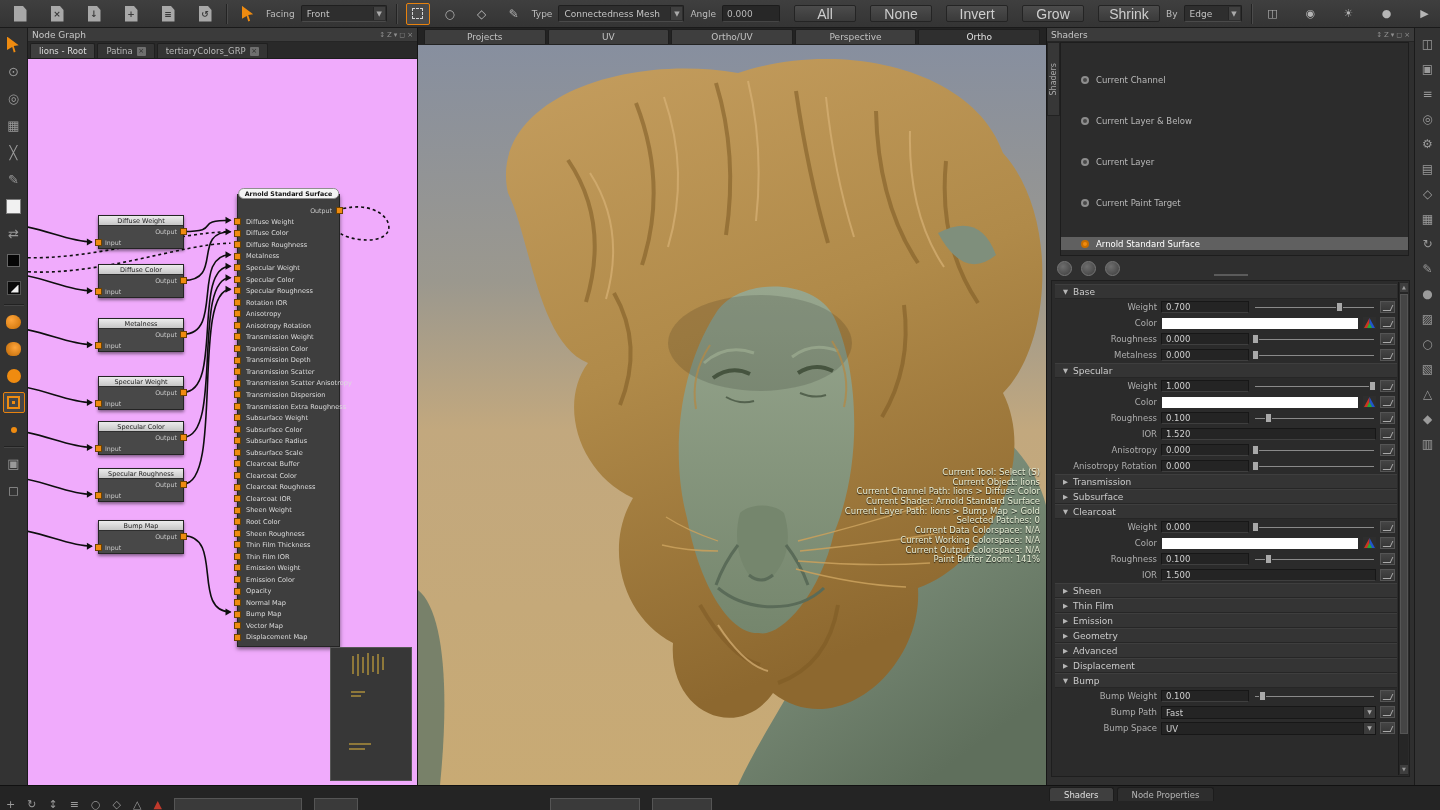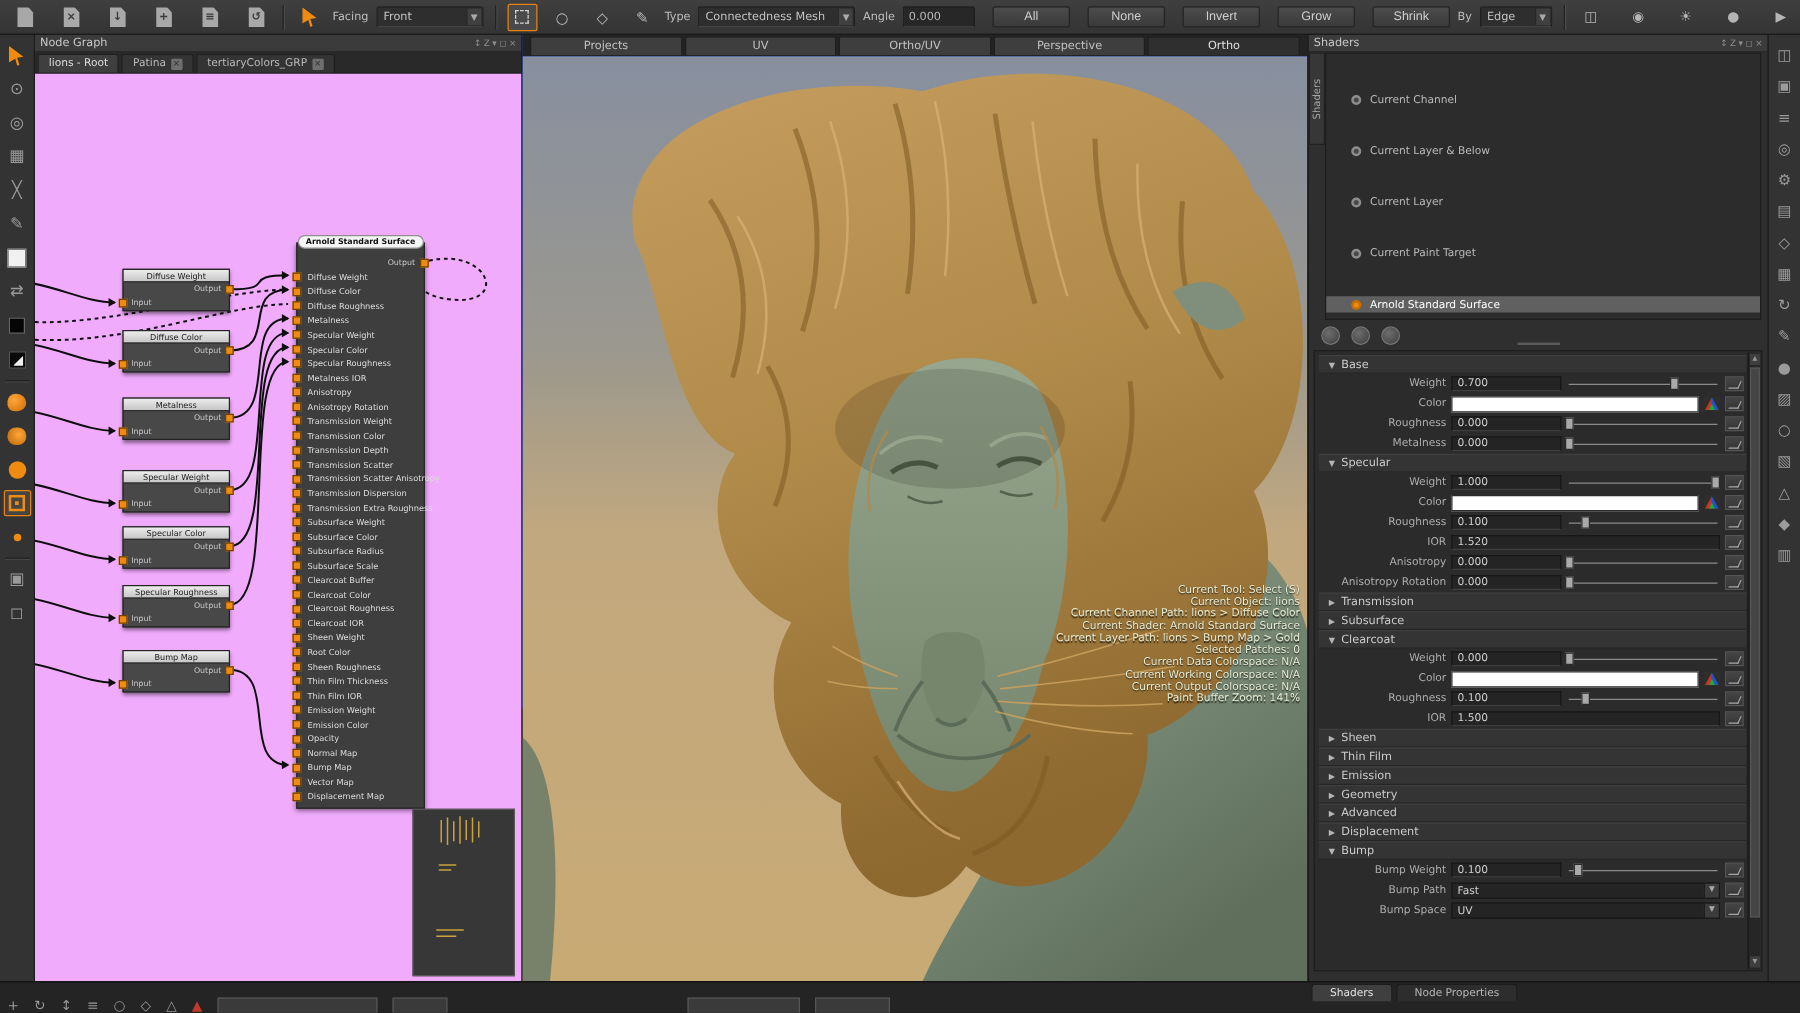--- a/index.html
+++ b/index.html
@@ -17,21 +17,21 @@
   .doc-ov { position:absolute; left:0; top:3px; width:13px; text-align:center; font-size:9px; color:#3a3a3a; font-weight:bold; }
   .cursor-shape { width:13px; height:16px; background:#ef8b10; clip-path:polygon(0 0,90% 55%,52% 60%,66% 96%,52% 100%,40% 66%,0 84%); }
   .tt-label { font-size:9px; color:#bdbdbd; flex:none; padding:0 2px; }
   .tt-drop { height:17px; background:#2e2e2e; border:1px solid #1f1f1f; border-bottom-color:#4a4a4a;
     display:flex; align-items:center; font-size:9px; color:#c3c3c3; padding-left:5px; flex:none; border-radius:2px; position:relative; }
   .tt-drop .dd-arrow { position:absolute; right:1px; top:1px; bottom:1px; width:12px; background:#404040;
     display:flex; align-items:center; justify-content:center; font-size:7px; color:#aaa; border-left:1px solid #262626; }
   .tt-input { height:17px; background:#272727; border:1px solid #1c1c1c; border-bottom-color:#454545;
     font-size:9px; color:#b8b8b8; padding:0 4px; display:flex; align-items:center; flex:none; border-radius:2px; }
   .tt-btn { height:17px; min-width:62px; background:linear-gradient(#4c4c4c,#3a3a3a); border:1px solid #242424;
-    border-radius:2px; color:#cecece; font-size:10px; display:flex; align-items:center; justify-content:center; flex:none; }
+    border-radius:2px; color:#cecece; font-size:14px; display:flex; align-items:center; justify-content:center; flex:none; }
   .tool-btn { width:24px; height:22px; border-radius:2px; display:flex; align-items:center; justify-content:center;
     color:#b5b5b5; font-size:12px; flex:none; }
   .tool-btn.active { background:#4a4a4a; border:1px solid #e8820e; }
   .marquee-glyph { width:11px; height:11px; border:1px dashed #d5d5d5; }
 
   
   #left-toolbar { position:absolute; left:0; top:28px; width:28px; height:757px; background:#333333;
     border-right:1px solid #1c1c1c; display:flex; flex-direction:column; align-items:center; padding-top:6px; gap:6px; }
   .lt-icon { width:22px; height:21px; display:flex; align-items:center; justify-content:center; color:#9a9a9a; font-size:13px; flex:none; }
   .lt-icon.active { background:#454545; border:1px solid #e8820e; border-radius:2px; }
@@ -77,21 +77,21 @@
   #arnold-pill { position:absolute; top:-7px; left:50%; transform:translateX(-50%); background:#f4f4f4; border:1px solid #8f8f8f;
     border-radius:7px; font-size:6.3px; font-weight:bold; color:#111; padding:1px 6px; white-space:nowrap; z-index:2; }
   .ar-out { height:12px; margin-top:9px; position:relative; display:flex; justify-content:flex-end; align-items:center;
     font-size:6.3px; color:#c9c9c9; padding-right:7px; }
   .ar-out .port { right:-4px; }
   .ar-in { height:11.55px; position:relative; display:flex; align-items:center; font-size:6.6px; color:#dcdcdc; padding-left:8px; white-space:nowrap; }
   .ar-in .port { left:-4px; top:2px; }
   #minimap { position:absolute; left:302px; top:588px; width:82px; height:134px; background:#373737; border:1px solid #565656; }
 
   
-  #viewport { position:absolute; left:418px; top:28px; width:628px; height:539px; background:#1d4ed8; }
+  #viewport { position:absolute; left:418px; top:28px; width:628px; height:539px; background:#15803d; }
   #vp-tabs { position:absolute; left:0; top:0; right:0; height:17px; background:#232323; display:flex; gap:2px; padding:1px 6px 0 6px; }
   .vp-tab { width:122px; height:15px; background:#3e3e3e; border:1px solid #1e1e1e; border-bottom:none; font-size:9px; color:#c2c2c2;
     display:flex; align-items:center; justify-content:center; border-radius:2px 2px 0 0; }
   .vp-tab.active { background:#2f2f2f; color:#e0e0e0; }
   #vp-canvas { position:absolute; left:0; top:17px; right:0; bottom:0; }
   #hud { position:absolute; right:6px; bottom:2px; text-align:right; font-size:8.5px; line-height:9.7px; color:#e6ecd4;
     text-shadow:0 1px 1px rgba(0,0,0,.8); z-index:3; }
 
   
   #right-panel { position:absolute; left:1046px; top:28px; width:368px; height:757px; background:#2f2f2f; border-left:1px solid #161616; }
@@ -450,21 +450,21 @@
             <div class="ar-in">
               <span class="port"></span>
               <span>Specular Color</span>
             </div>
             <div class="ar-in">
               <span class="port"></span>
               <span>Specular Roughness</span>
             </div>
             <div class="ar-in">
               <span class="port"></span>
-              <span>Metalness IOR</span>
+              <span>Rotation IOR</span>
             </div>
             <div class="ar-in">
               <span class="port"></span>
               <span>Anisotropy</span>
             </div>
             <div class="ar-in">
               <span class="port"></span>
               <span>Anisotropy Rotation</span>
             </div>
             <div class="ar-in">

